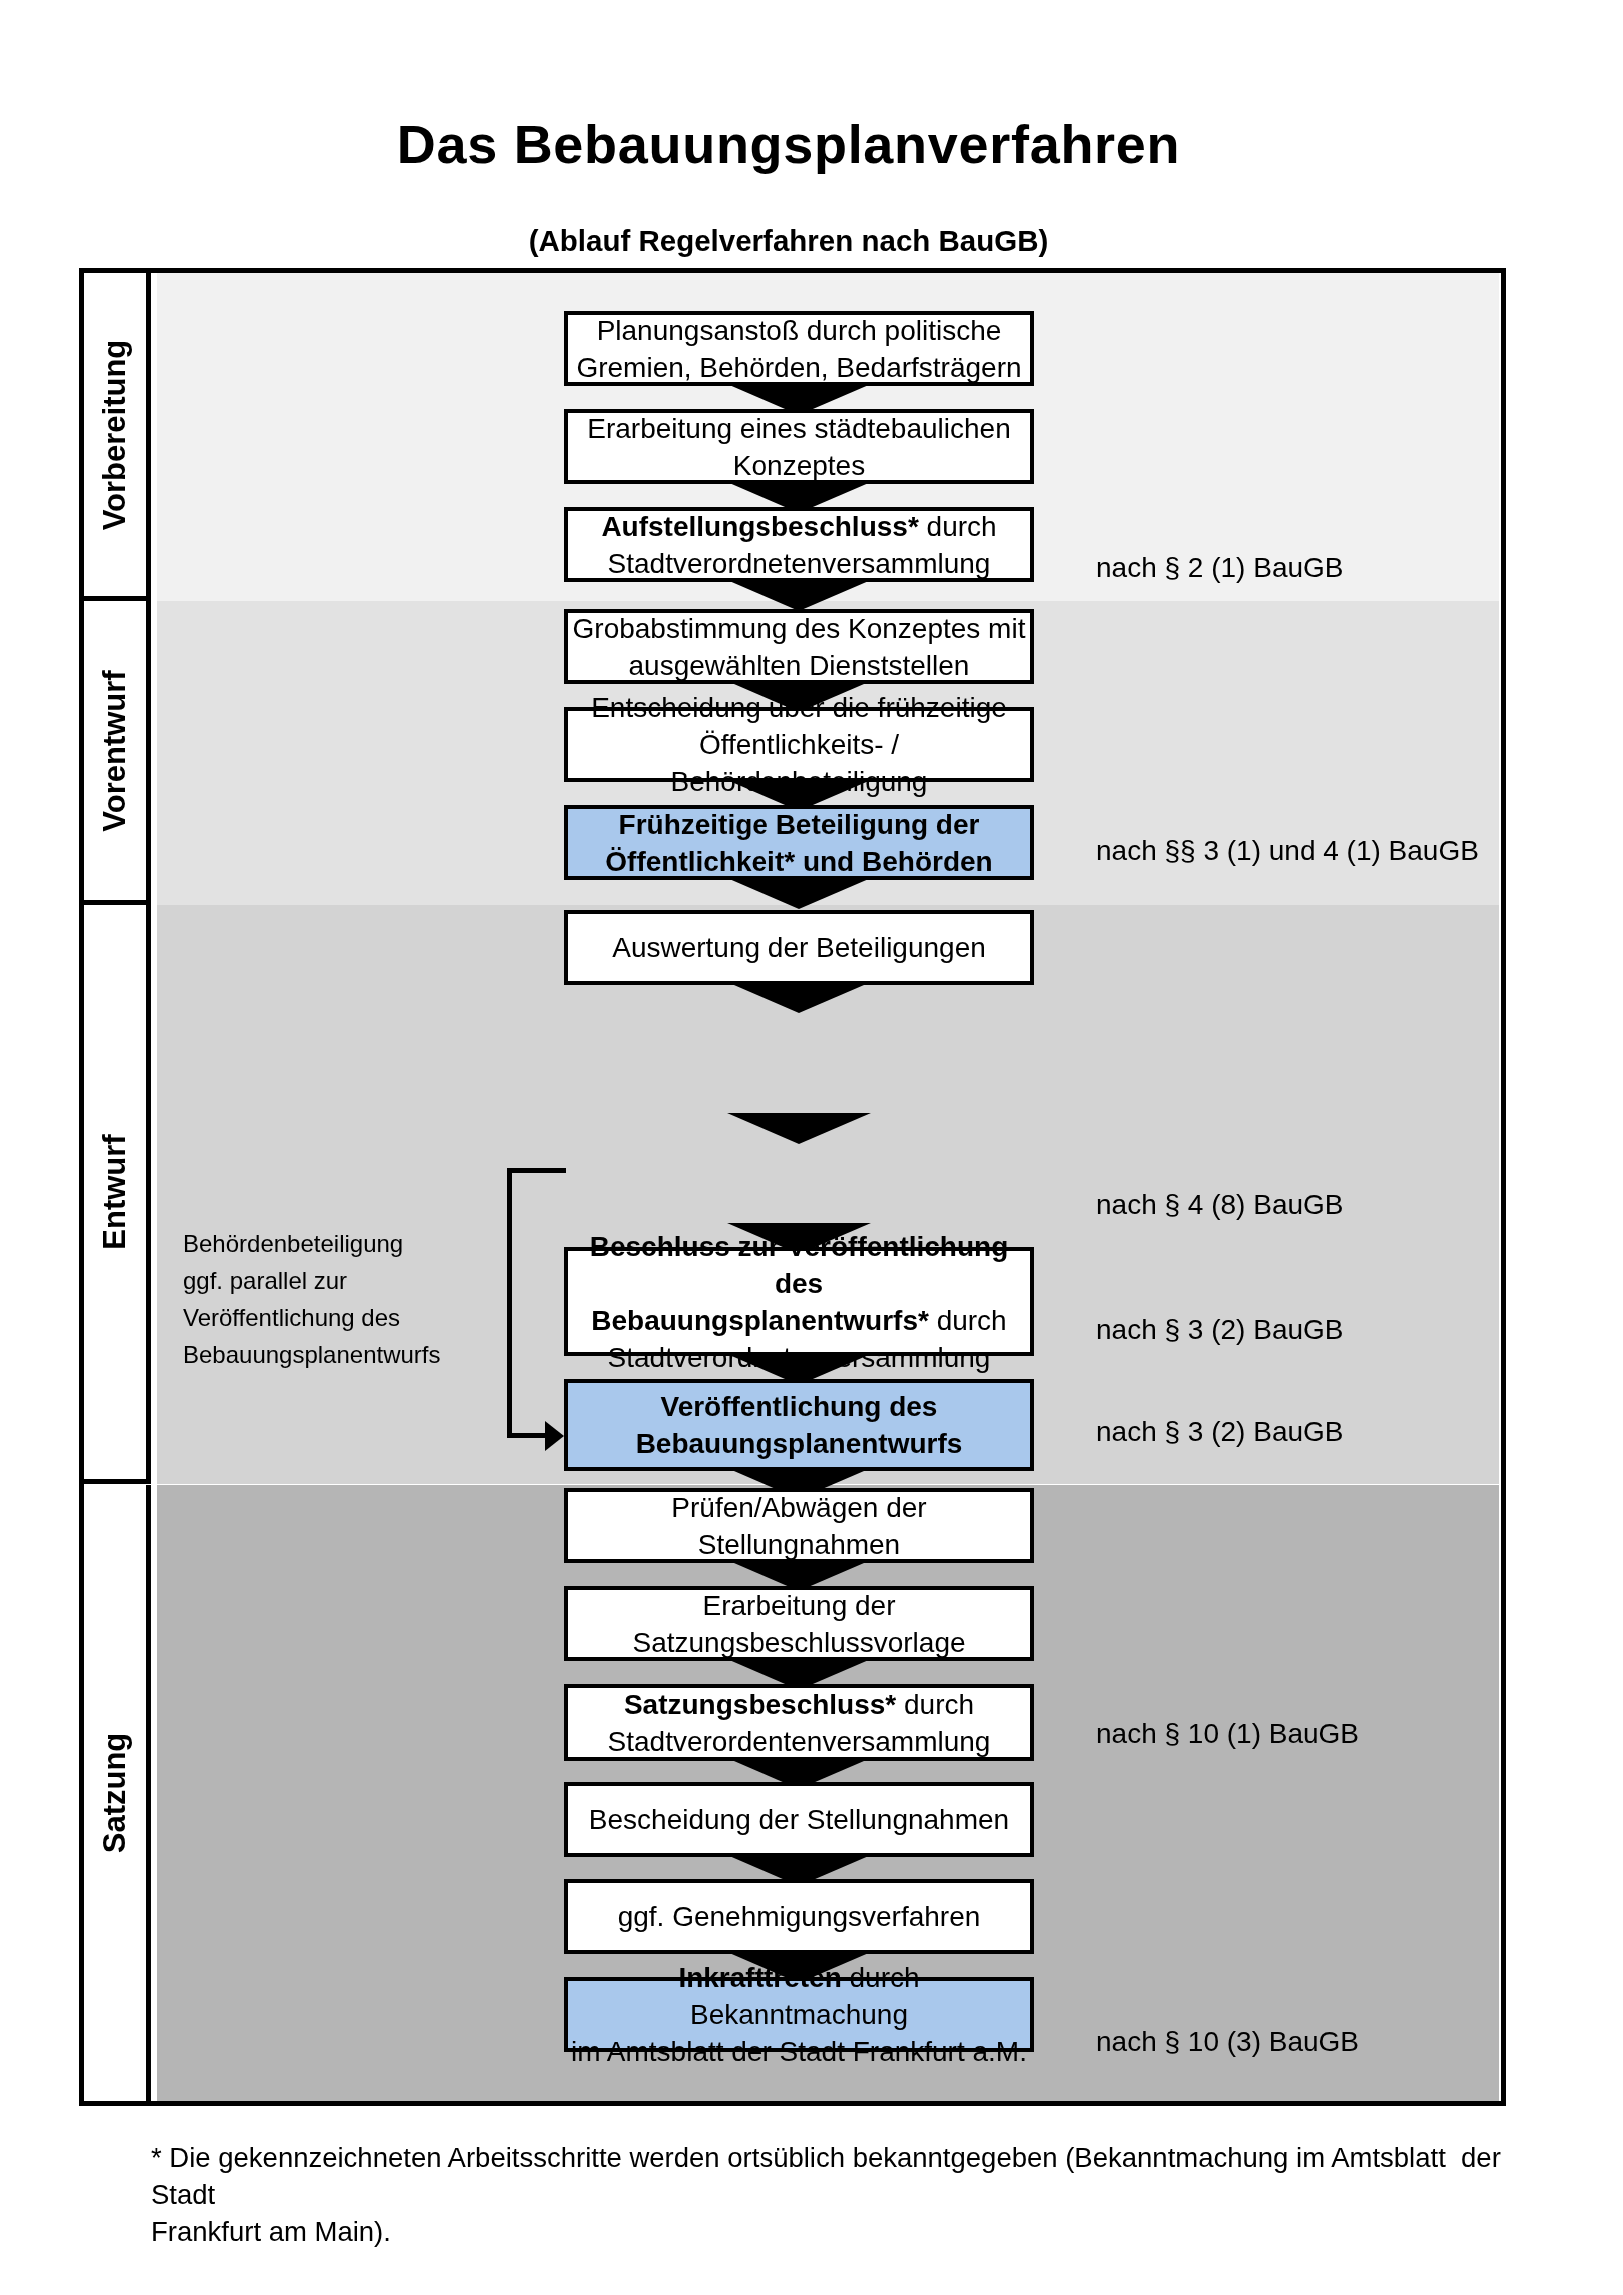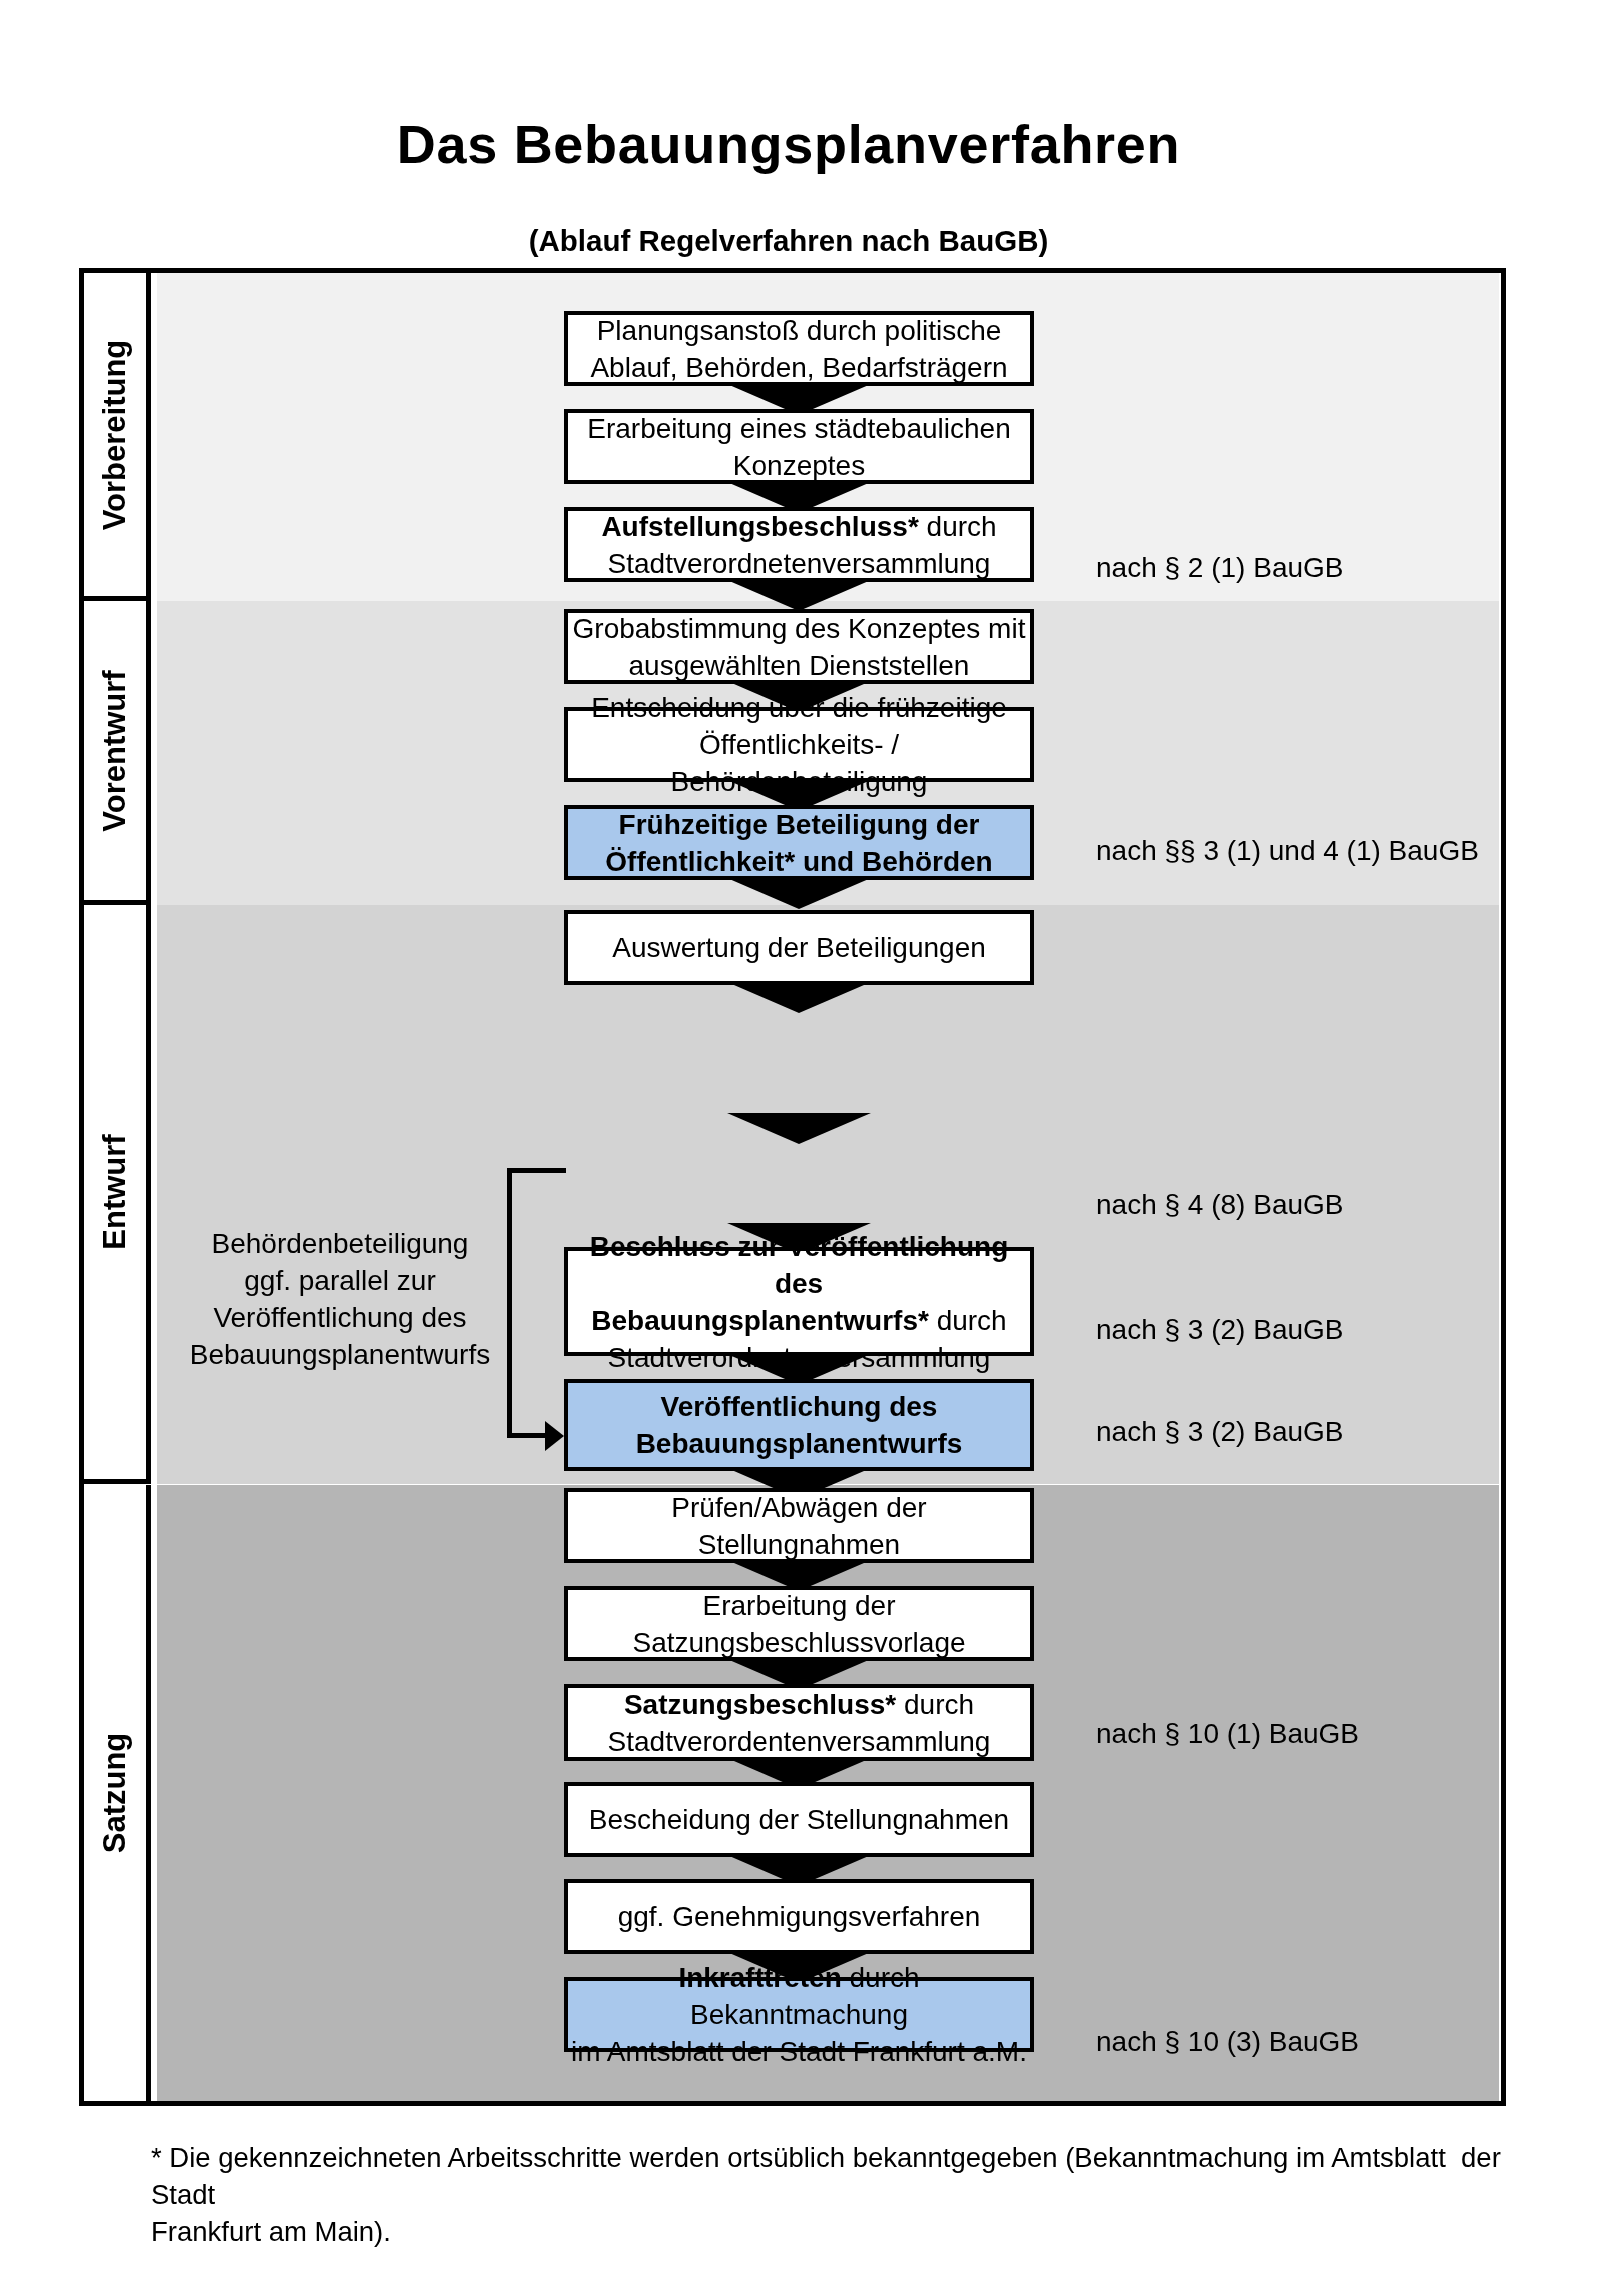--- a/index.html
+++ b/index.html
@@ -22,22 +22,22 @@
   .s1{background:#f1f1f1;} .s2{background:#e2e2e2;} .s3{background:#d3d3d3;} .s4{background:#b5b5b5;}
   
   .fbox{position:absolute;left:564px;width:470px;border:4.6px solid #000;background:#fff;
         box-sizing:border-box;display:flex;align-items:center;justify-content:center;
         text-align:center;font-size:28px;line-height:37px;white-space:pre-line;z-index:3;}
   .fbox.hl{background:#a9c8ec;}
   .arrow{position:absolute;left:727px;width:0;height:0;z-index:2;
          border-left:72px solid transparent;border-right:72px solid transparent;
          border-top:31px solid #000;}
   .ann{position:absolute;left:1096px;width:419px;font-size:28px;white-space:nowrap;z-index:3;}
-  #sidenote{position:absolute;left:183px;top:1225px;width:314px;text-align:center;
-            font-size:28px;line-height:37px;white-space:pre-line;z-index:3;}
+  #sidenote{position:absolute;left:183px;top:1225px;width:314px;
+            font-size:24px;line-height:37px;white-space:pre-line;z-index:3;}
   .loopseg{position:absolute;background:#000;z-index:2;}
   #loop-head{position:absolute;left:545px;top:1421px;width:0;height:0;z-index:2;
              border-top:15px solid transparent;border-bottom:15px solid transparent;
              border-left:19.6px solid #000;}
   #footnote{position:absolute;left:151px;top:2139px;width:1388px;font-size:27.5px;
             line-height:37px;white-space:pre-wrap;}
 </style>
 </head>
 <body>
 
@@ -61,21 +61,21 @@
     </div>
     <div class="lblcell lbl-sep" style="top:632px;height:579px">
       <span class="vtxt">Entwurf</span>
     </div>
     <div class="lblcell" style="top:1212px;height:616px">
       <span class="vtxt">Satzung</span>
     </div>
   </div>
 
   <div class="fbox" style="top:311px;height:75px"><span><b></b><span>Planungsanstoß durch politische
-Ablauf, Behörden, Bedarfsträgern</span></span></div>
+Gremien, Behörden, Bedarfsträgern</span></span></div>
   <div class="arrow" style="top:384px"></div>
 
   <div class="fbox" style="top:409px;height:75px"><span><b></b><span>Erarbeitung eines städtebaulichen
 Konzeptes</span></span></div>
   <div class="arrow" style="top:482px"></div>
 
   <div class="fbox" style="top:507px;height:75px"><span><b>Aufstellungsbeschluss*</b><span> durch
 Stadtverordnetenversammlung</span></span></div>
   <div class="arrow" style="top:580px"></div>
 

